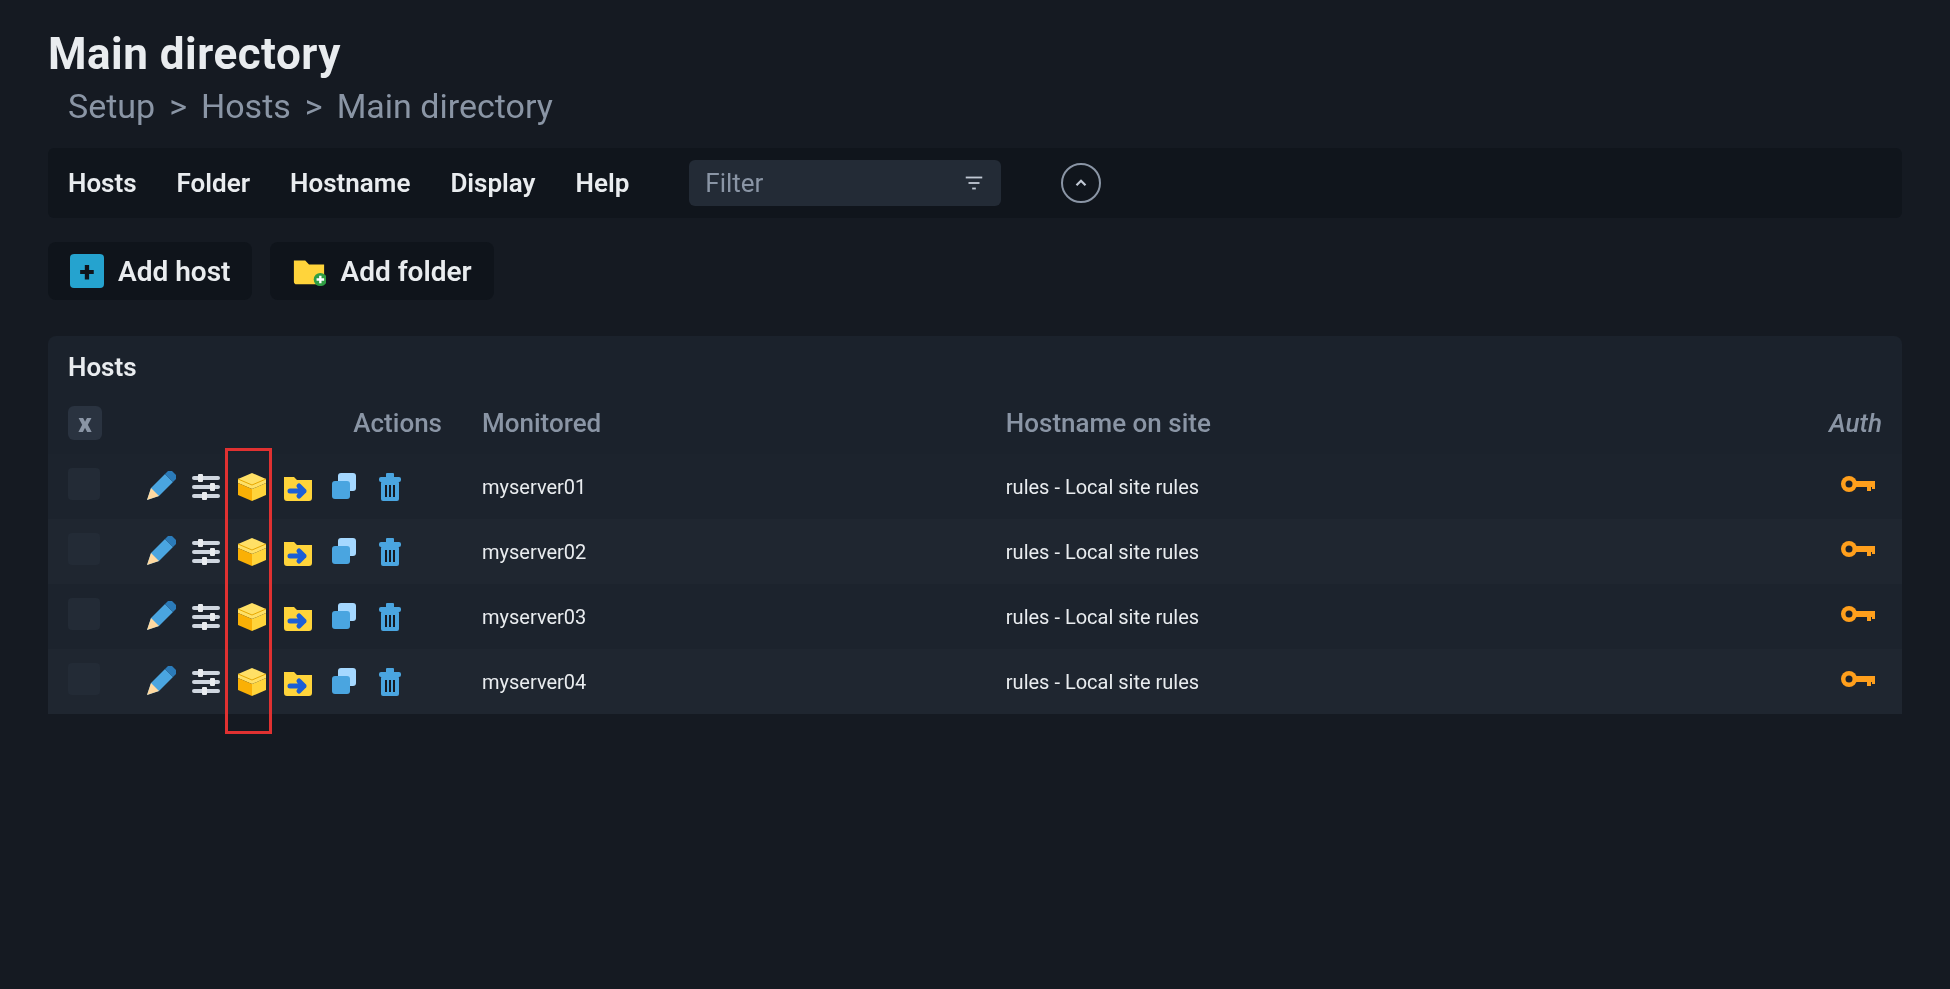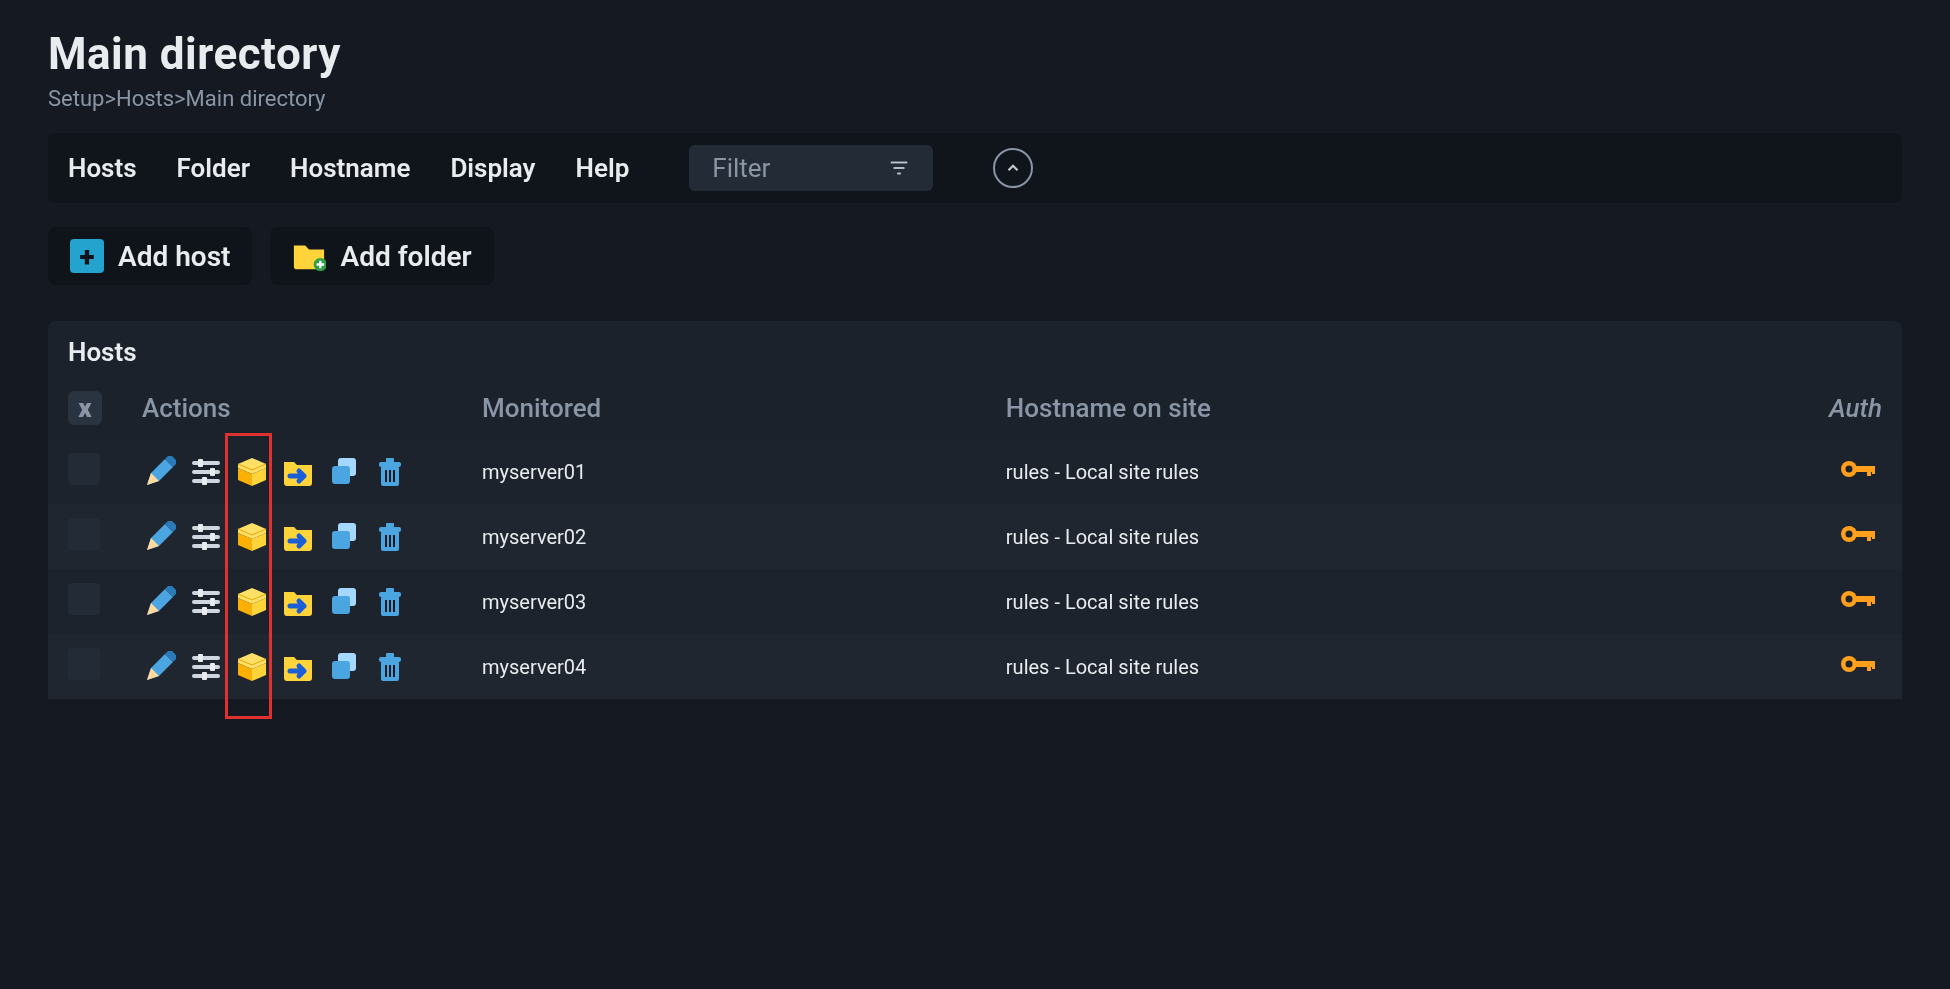--- a/index.html
+++ b/index.html
@@ -16,27 +16,27 @@
     --green:#2f9e44;
     --blue-ico:#4aa5e0;
   }
   *{box-sizing:border-box;}
   html,body{margin:0;padding:0;background:var(--bg);color:var(--text);font-family:-apple-system,BlinkMacSystemFont,"Segoe UI",Roboto,Helvetica,Arial,sans-serif;font-size:22px;}
   body{width:1950px;height:989px;overflow:hidden;}
 
   .page{padding:28px 48px 0 48px;}
 
   h1.title{margin:0 0 6px 0;font-size:44px;font-weight:700;letter-spacing:.5px;}
-  .breadcrumb{display:flex;gap:0;color:var(--muted);font-size:22px;margin-bottom:22px;align-items:center;}
+  .breadcrumb{display:flex;gap:14px;color:var(--muted);font-size:34px;margin-bottom:22px;align-items:center;margin-left:20px;}
   .breadcrumb .crumb{color:var(--muted);}
   .breadcrumb .sep{color:var(--muted);}
 
   .menubar{display:flex;align-items:center;gap:40px;background:#10151c;border-radius:6px;padding:12px 20px;margin-bottom:24px;}
   .menubar .menu-item{font-size:26px;font-weight:600;}
-  .filter-box{display:flex;align-items:center;justify-content:space-between;background:var(--bg3);border-radius:6px;padding:8px 23px;width:244px;margin-left:20px;}
+  .filter-box{display:flex;align-items:center;justify-content:space-between;background:var(--bg3);border-radius:6px;padding:8px 16px;width:312px;margin-left:20px;}
   .filter-box .placeholder{color:var(--muted);font-size:26px;}
   .filter-icon{width:22px;height:22px;}
   .collapse-btn{width:40px;height:40px;border:2px solid var(--muted);border-radius:999px;display:flex;align-items:center;justify-content:center;margin-left:20px;}
 
   .action-buttons{display:flex;gap:18px;margin-bottom:36px;}
   .btn{display:flex;align-items:center;gap:14px;background:#0f141b;border-radius:8px;padding:12px 22px;font-size:28px;font-weight:600;}
   .btn .ico{width:34px;height:34px;display:flex;align-items:center;justify-content:center;border-radius:4px;}
   .ico-plus{background:#25a3cf;color:#0f141b;font-weight:900;font-size:28px;}
   .ico-folder-add{position:relative;}
 
@@ -120,21 +120,21 @@
     <div class="red-highlight" style="left:177px;top:112px;width:47px;height:286px;"></div>
 
     <table class="hosts">
       <thead>
         <tr>
           <th style="width:70px;">
             <div class="header-x-box">
               <span>x</span>
             </div>
           </th>
-          <th style="width:340px;">Actions</th>
+          <th style="width:340px;text-align:right;">Actions</th>
           <th>Monitored</th>
           <th>Hostname on site</th>
           <th style="width:110px;text-align:right;font-style:italic;">Auth</th>
         </tr>
       </thead>
       <tbody id="hosts-tbody">
           <tr class="row">
     <td><span class="checkbox"></span></td>
     <td>
       <div class="actions-cell">

